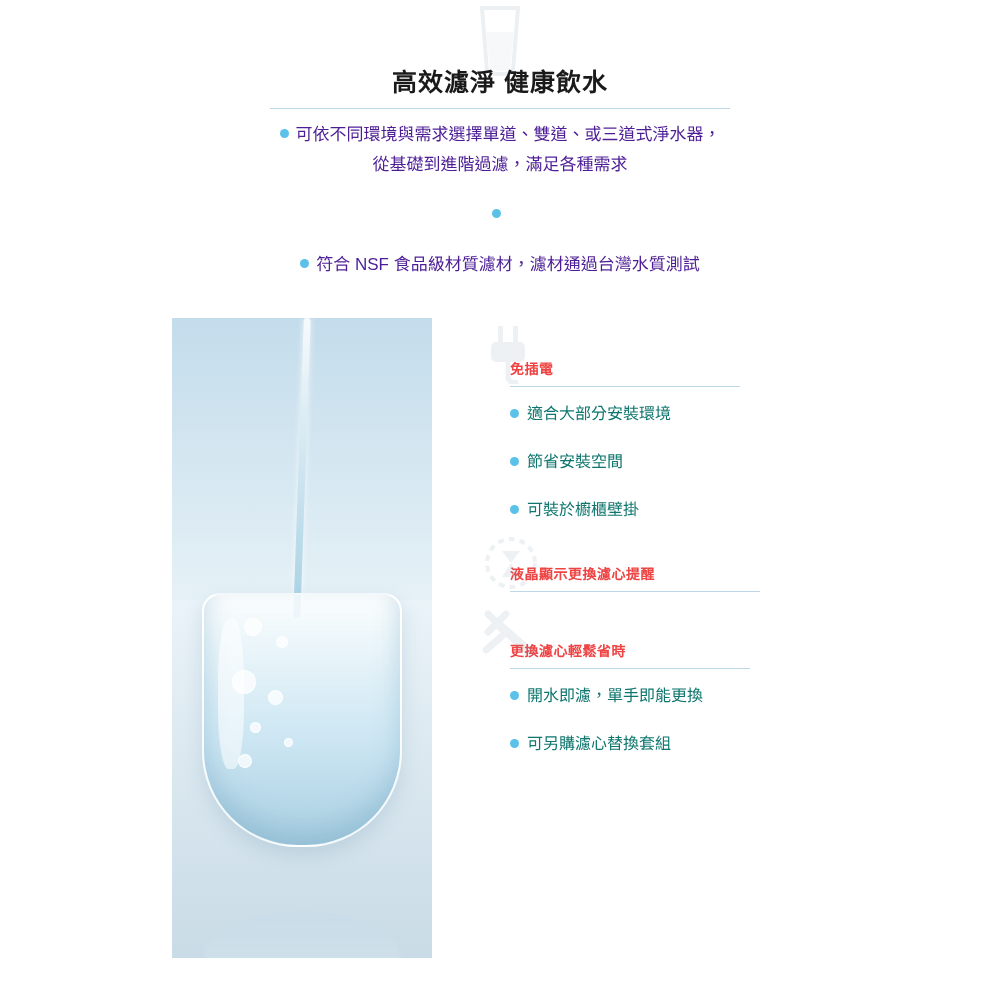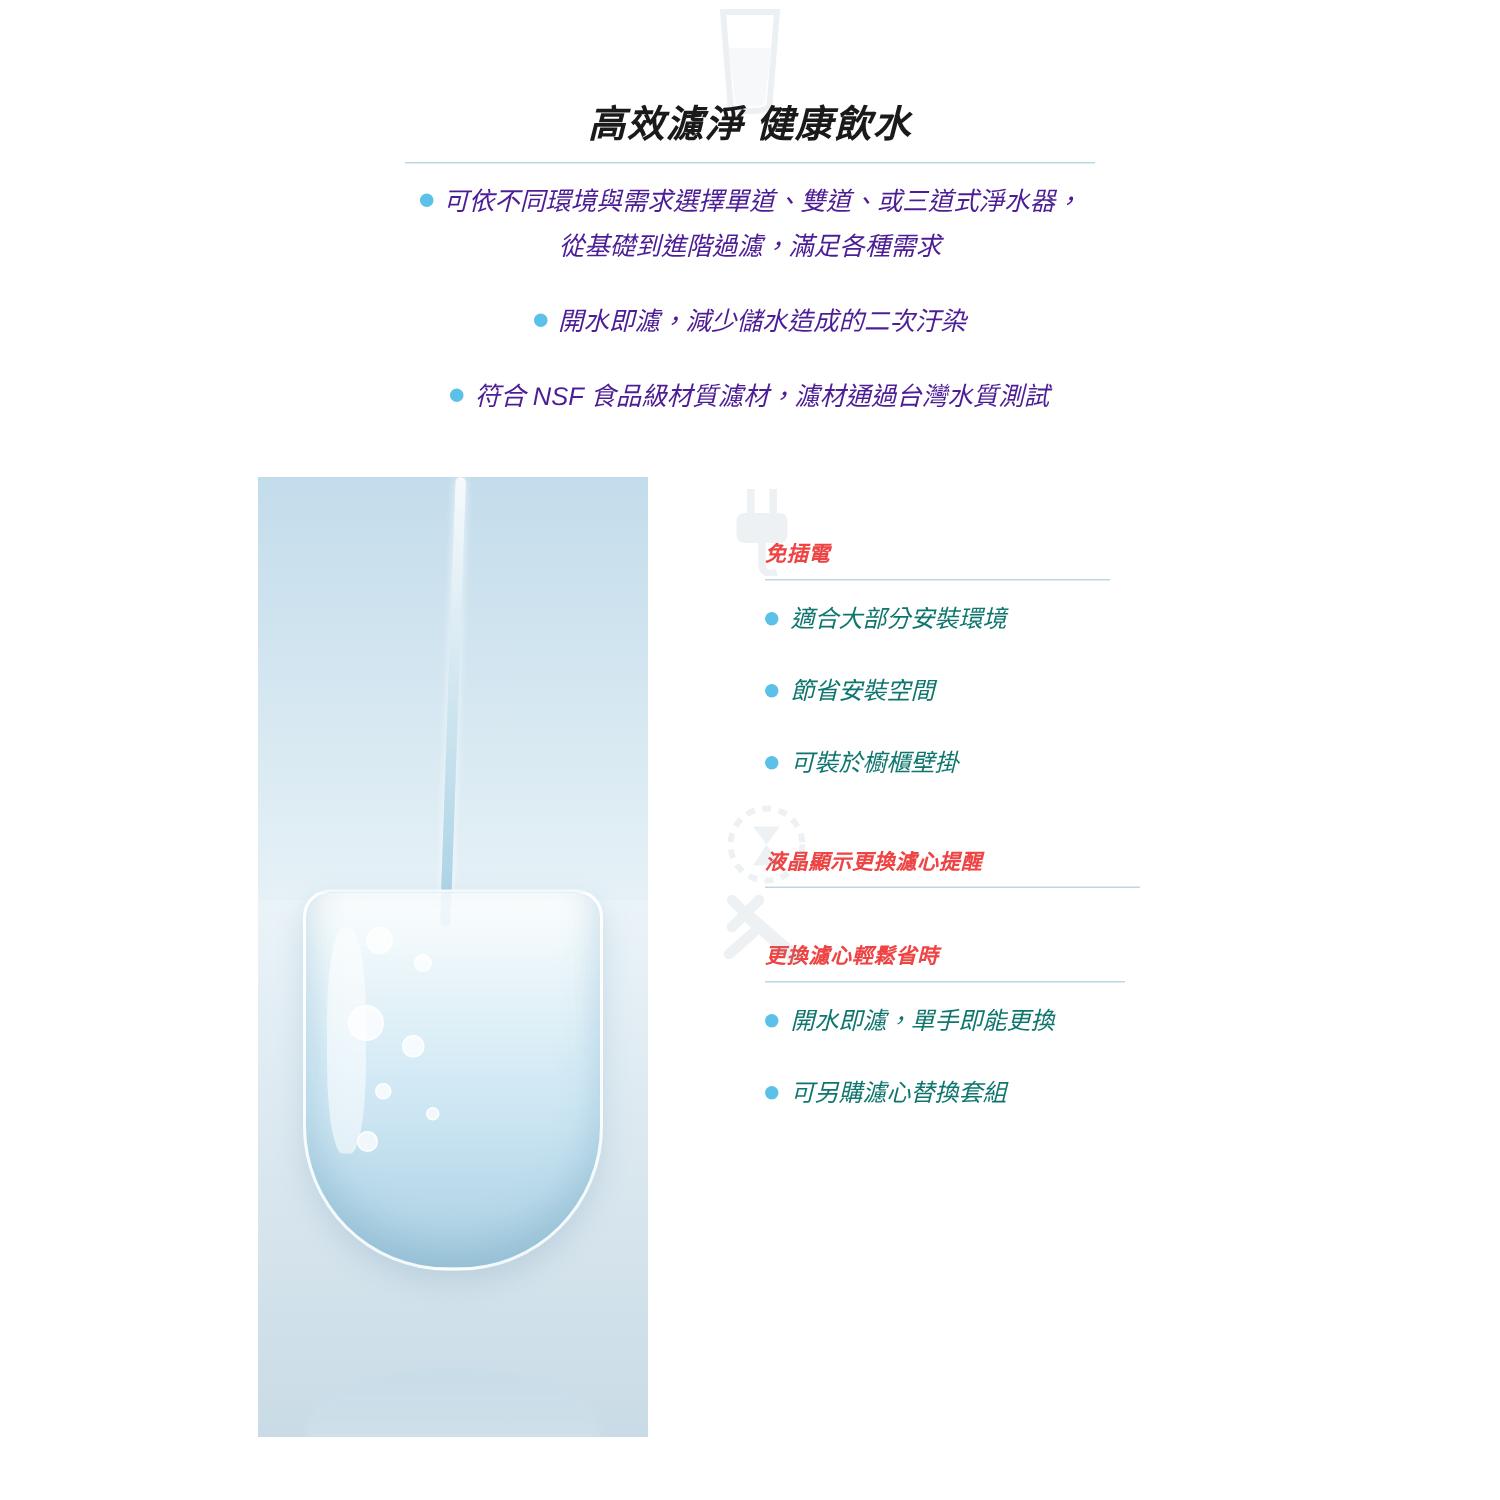--- a/index.html
+++ b/index.html
@@ -13,21 +13,20 @@
     font-family: "Liberation Sans", "DejaVu Sans", sans-serif;
     color: #333333;
     position: relative;
     overflow: hidden;
   }
 
   .page {
     position: relative;
     width: 1000px;
     height: 1000px;
-    font-style: italic;
   }
 
   
   .hero {
     position: relative;
     width: 1000px;
     height: 300px;
   }
 
   .hero-watermark {
@@ -248,21 +247,21 @@
     <div class="hero-rule"></div>
 
     <div class="hero-bullets">
 
       <div class="hero-bullet">
         <span class="dot"></span><span>可依不同環境與需求選擇單道、雙道、或三道式淨水器，</span>
         <span class="line2">從基礎到進階過濾，滿足各種需求</span>
       </div>
 
       <div class="hero-bullet">
-        <span class="dot"></span><span>開水即濾，減少儲水造成的二次汙染</span>
+        <span class="dot"></span>
       </div>
 
       <div class="hero-bullet">
         <span class="dot"></span><span>符合 NSF 食品級材質濾材，濾材通過台灣水質測試</span>
       </div>
 
     </div>
   </div>
 
   <div class="lower">
@@ -307,21 +306,21 @@
         <div class="feature-icon">
           <svg width="62" height="64" viewBox="0 0 62 64" aria-hidden="true">
             <circle cx="31" cy="34" r="24" fill="none" stroke="#7e9aa8" stroke-width="4" stroke-dasharray="6 5"></circle>
             <path d="M22 22 L40 22 L31 34 L40 48 L22 48 L31 34 Z" fill="#7e9aa8"></path>
           </svg>
         </div>
         <div class="feature-title">液晶顯示更換濾心提醒</div>
         <div class="feature-rule" style="width:250px;"></div>
       </div>
 
-      <div class="feature" style="margin-top:34px;">
+      <div class="feature" style="margin-top:48px;">
         <div class="feature-icon">
           <svg width="62" height="56" viewBox="0 0 62 56" aria-hidden="true">
             <path d="M8 8 L26 26 M26 8 L8 26" stroke="#7e9aa8" stroke-width="7" stroke-linecap="round"></path>
             <path d="M20 20 L50 46" stroke="#7e9aa8" stroke-width="9" stroke-linecap="round"></path>
             <path d="M6 44 L22 30" stroke="#7e9aa8" stroke-width="7" stroke-linecap="round"></path>
           </svg>
         </div>
         <div class="feature-title">更換濾心輕鬆省時</div>
         <div class="feature-rule" style="width:240px;"></div>
         <div class="feature-items">

